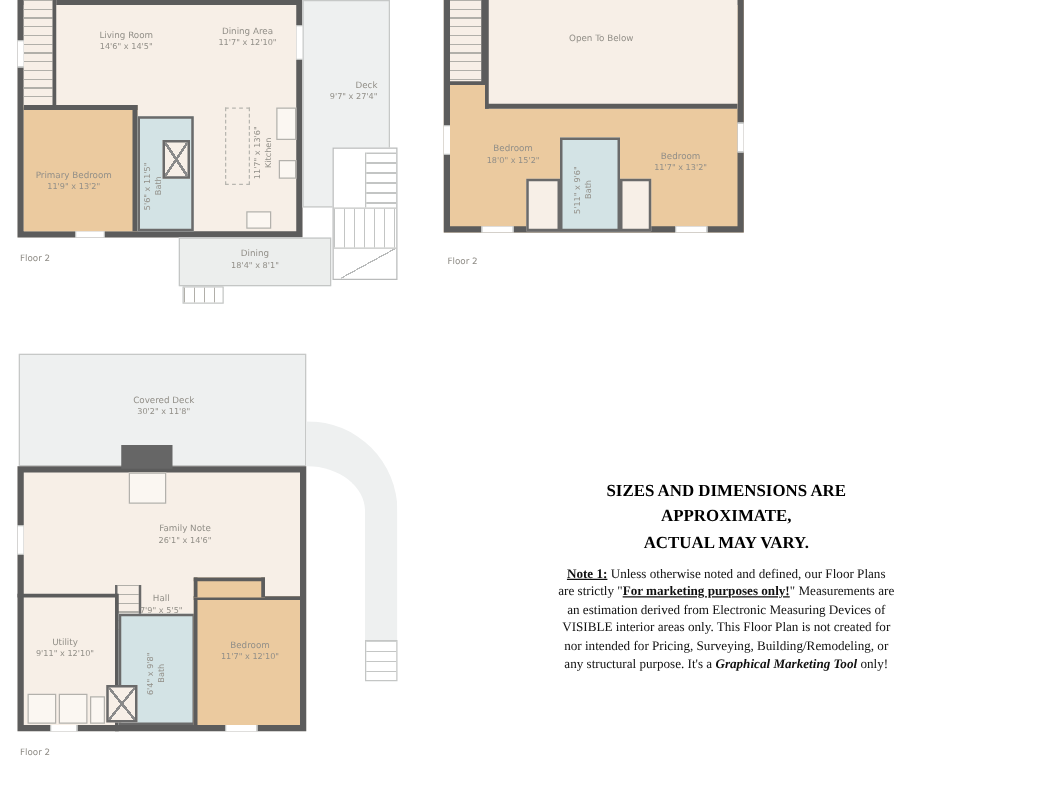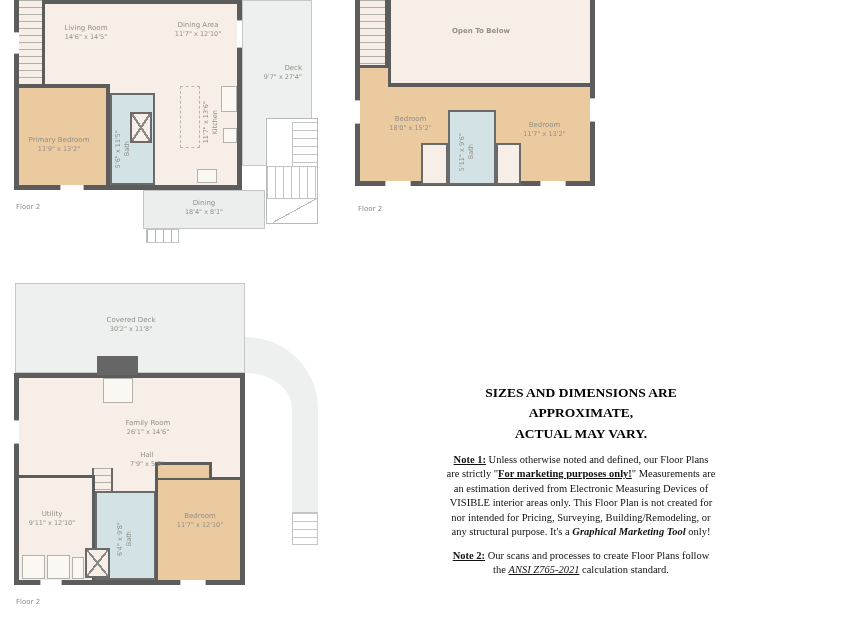--- a/index.html
+++ b/index.html
@@ -76,21 +76,21 @@
       <div class="abs" style="left:6px;top:80px;width:44px;height:24px;background:linear-gradient(to bottom right, transparent calc(50% - 1px), #b9bbbb calc(50% - 1px), #b9bbbb 50%, transparent 50%);"></div>
     </div>
 
     <div class="room porchfill" style="left:143px;top:190px;width:122px;height:39px;border:1px solid #c4c6c5;"></div>
     <div class="room treads-v" style="left:146px;top:229px;width:33px;height:14px;border:1px solid #c4c6c5;background-color:#ffffff;"></div>
 
     <div class="win-v" style="left:14px;top:32px;width:5px;height:22px;"></div>
     <div class="win-v" style="left:237px;top:20px;width:5px;height:28px;"></div>
     <div class="win-h" style="left:60px;top:185px;width:24px;height:5px;"></div>
 
-    <div class="rlabel" style="left:42px;top:24px;width:88px;">
+    <div class="rlabel" style="left:57px;top:24px;width:88px;">
       <div>Living Room</div>
       <div class="dims">14'6" x 14'5"</div>
     </div>
     <div class="rlabel" style="left:158px;top:21px;width:80px;">
       <div>Dining Area</div>
       <div class="dims">11'7" x 12'10"</div>
     </div>
     <div class="rlabel" style="left:252px;top:64px;width:50px;text-align:right;">
       <div>Deck</div>
       <div class="dims">9'7" x 27'4"</div>
@@ -120,21 +120,21 @@
     <div class="room cream treads-h" style="left:360px;top:0;width:28px;height:68px;border-right:3px solid #5c5c5c;border-bottom:3px solid #5c5c5c;"></div>
     <div class="room blue" style="left:448px;top:110px;width:48px;height:75px;border:2px solid #6a6a6a;"></div>
     <div class="room cream" style="left:421px;top:143px;width:27px;height:42px;border:2px solid #6a6a6a;"></div>
     <div class="room cream" style="left:496px;top:143px;width:25px;height:42px;border:2px solid #6a6a6a;"></div>
 
     <div class="win-v" style="left:355px;top:100px;width:5px;height:24px;"></div>
     <div class="win-v" style="left:590px;top:98px;width:5px;height:24px;"></div>
     <div class="win-h" style="left:385px;top:181px;width:26px;height:5px;"></div>
     <div class="win-h" style="left:540px;top:181px;width:26px;height:5px;"></div>
 
-    <div class="rlabel" style="left:438px;top:27px;width:86px;font-weight:bold;">
+    <div class="rlabel" style="left:438px;top:27px;width:86px;">
       <div>Open To Below</div>
     </div>
     <div class="rlabel" style="left:368px;top:115px;width:85px;">
       <div>Bedroom</div>
       <div class="dims">18'0" x 15'2"</div>
     </div>
     <div class="rlabel" style="left:502px;top:121px;width:85px;">
       <div>Bedroom</div>
       <div class="dims">11'7" x 13'2"</div>
     </div>
@@ -169,24 +169,24 @@
 
     <div class="win-v" style="left:14px;top:420px;width:5px;height:24px;"></div>
     <div class="win-h" style="left:180px;top:580px;width:26px;height:5px;"></div>
     <div class="win-h" style="left:40px;top:580px;width:22px;height:5px;"></div>
 
     <div class="rlabel" style="left:86px;top:316px;width:90px;">
       <div>Covered Deck</div>
       <div class="dims">30'2" x 11'8"</div>
     </div>
     <div class="rlabel" style="left:103px;top:419px;width:90px;">
-      <div>Family Room</div>
+      <div>Family Note</div>
       <div class="dims">26'1" x 14'6"</div>
     </div>
-    <div class="rlabel" style="left:108px;top:451px;width:42px;margin-left:18px;">
+    <div class="rlabel" style="left:108px;top:475px;width:42px;">
       <div>Hall</div>
       <div class="dims">7'9" x 5'5"</div>
     </div>
     <div class="rlabel" style="left:18px;top:510px;width:68px;">
       <div>Utility</div>
       <div class="dims">9'11" x 12'10"</div>
     </div>
     <div class="rlabel" style="left:158px;top:512px;width:84px;">
       <div>Bedroom</div>
       <div class="dims">11'7" x 12'10"</div>
@@ -197,16 +197,15 @@
     </div>
     <div class="flabel" style="left:16px;top:598px;">Floor 2</div>
   </div>
 
   <div class="disclaimer">
     <div class="disc-title">
       <span>SIZES AND DIMENSIONS ARE APPROXIMATE,</span><br>
       <span>ACTUAL MAY VARY.</span>
     </div>
     <p class="note center"><span class="nlabel">Note 1:</span><span> Unless otherwise noted and defined, our Floor Plans are strictly "</span><span class="marketing">For marketing purposes only!</span><span>" Measurements are an estimation derived from Electronic Measuring Devices of VISIBLE interior areas only. This Floor Plan is not created for nor intended for Pricing, Surveying, Building/Remodeling, or any structural purpose. It's a </span><span class="tool">Graphical Marketing Tool</span><span> only!</span></p>
-    <p class="note center"><span class="nlabel">Note 2:</span><span> Our scans and processes to create Floor Plans follow the </span><span class="ansi">ANSI Z765-2021</span><span> calculation standard.</span></p>
   </div>
 
 </div>
 
 </body></html>

